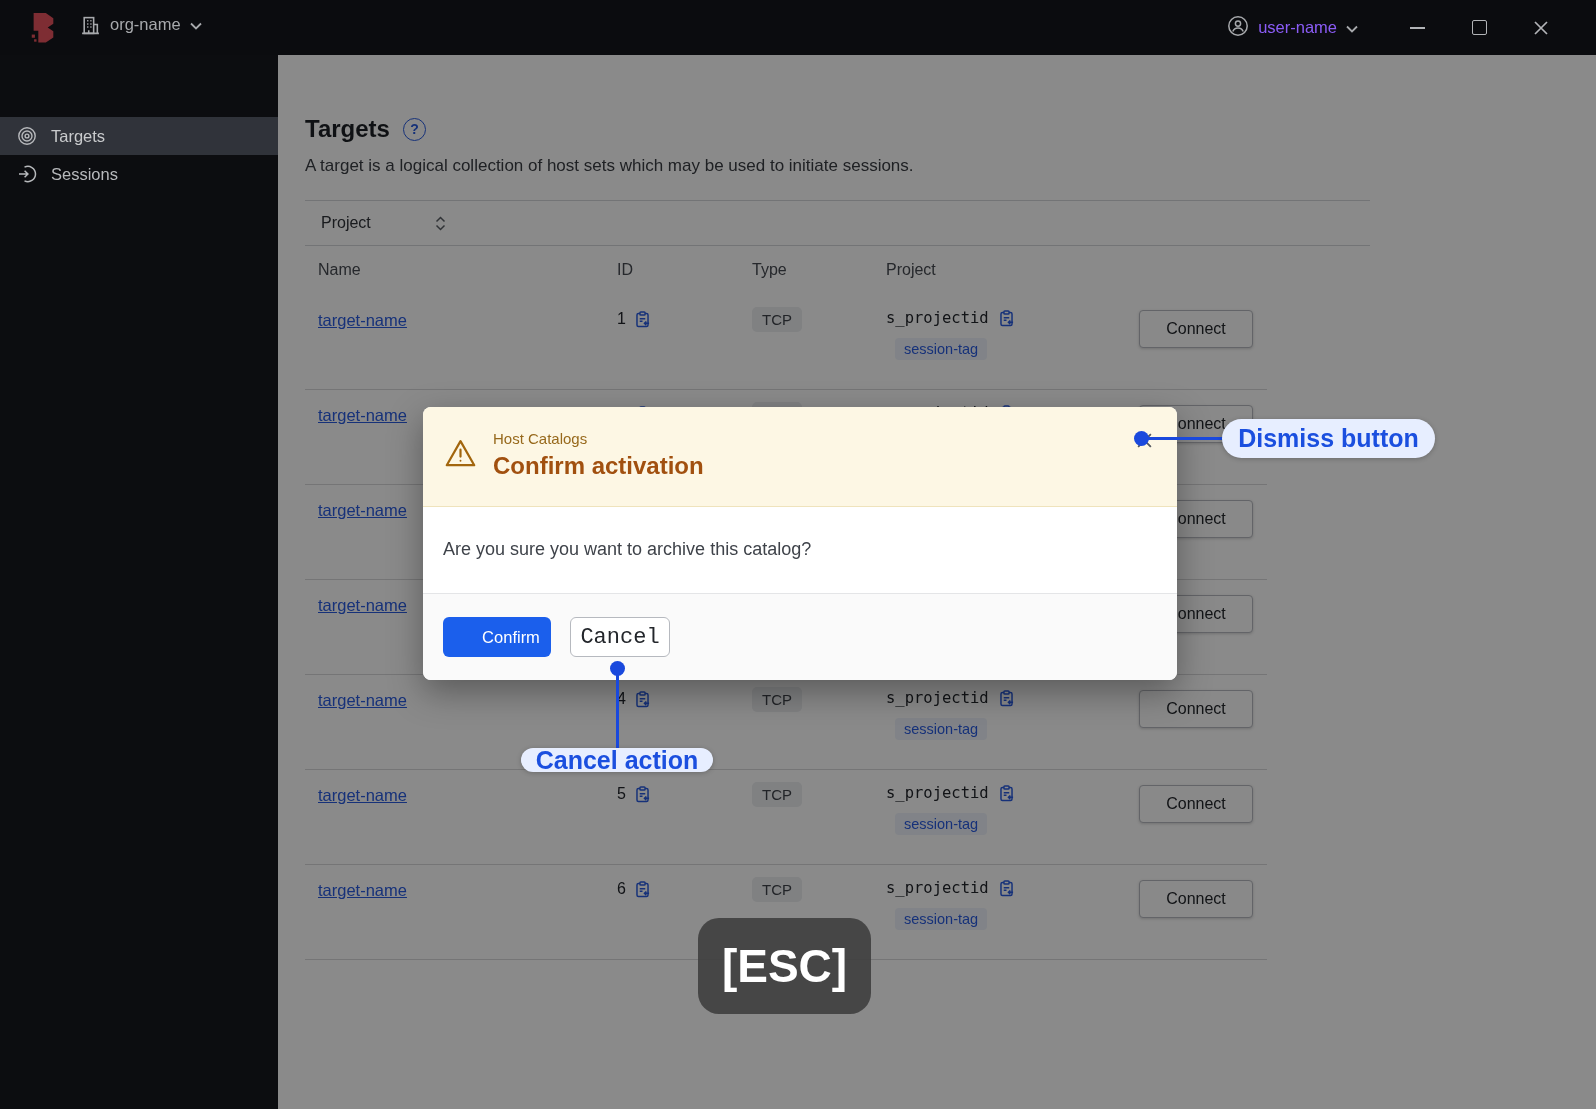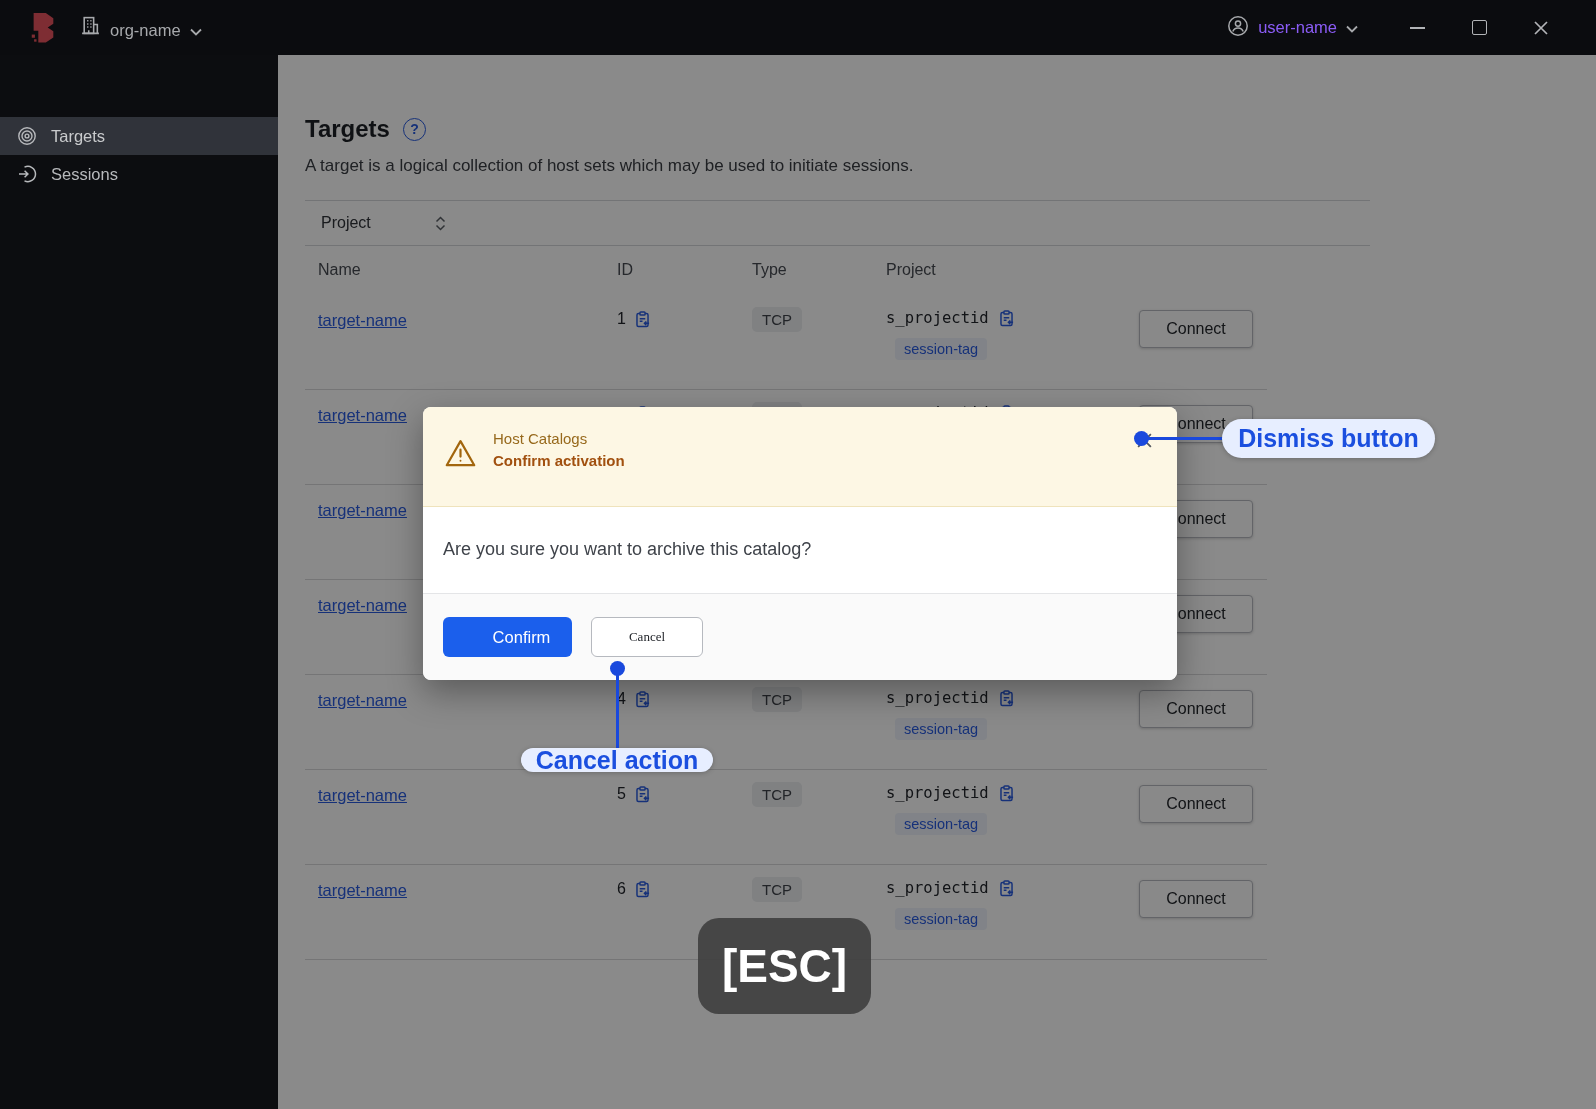--- a/index.html
+++ b/index.html
@@ -4,21 +4,21 @@
 <style>
   * { margin:0; padding:0; box-sizing:border-box; }
   html,body { width:1596px; height:1109px; }
   body { font-family:"Liberation Sans","DejaVu Sans",sans-serif; background:#fff; }
   #app { position:relative; width:1596px; height:1109px; overflow:hidden; background:#fff; }
 
   
   .titlebar { position:absolute; left:0; top:0; width:1596px; height:55px; background:#0b0c0f;
     display:flex; align-items:center; z-index:40; }
   .titlebar .logo { margin-left:28px; display:flex; align-items:center; }
-  .org-switcher { margin-left:22px; display:flex; align-items:flex-end; gap:9px; color:#a7a9ac;
+  .org-switcher { margin-left:22px; display:flex; align-items:flex-start; gap:9px; color:#a7a9ac;
     font-size:16.5px; cursor:pointer; }
   .tb-spacer { flex:1; }
   .user-menu { display:flex; align-items:center; gap:9px; color:#8b5cf6; font-size:16.5px; cursor:pointer; }
   .win-controls { display:flex; align-items:center; color:#b2b4b7; margin-left:28px; margin-right:24px; }
   .win-btn { width:62px; height:55px; display:flex; align-items:center; justify-content:center; cursor:pointer; }
   .min-glyph { display:block; width:15px; height:2px; background:#b2b4b7; }
   .max-glyph { display:block; width:15px; height:15px; border:1.8px solid #b2b4b7; border-radius:2px; }
 
   
   .sidebar { position:absolute; left:0; top:55px; width:278px; height:1054px; background:#0c0d10; z-index:5; }
@@ -63,30 +63,30 @@
   .copy-btn { background:none; border:none; padding:0; cursor:pointer; display:flex; }
 
   
   .overlay { position:absolute; left:278px; top:55px; width:1318px; height:1054px;
     background:rgba(0,0,0,0.46); z-index:10; }
   .modal { position:absolute; left:423px; top:407px; width:754px; height:273px; border-radius:8px;
     overflow:hidden; background:#fff; box-shadow:0 12px 34px rgba(0,0,0,0.35); z-index:20; }
   .m-header { position:relative; height:100px; background:#fdf7e4; border-bottom:1px solid #efe3bc; }
   .m-warn { position:absolute; left:21px; top:31px; }
   .m-context { position:absolute; left:70px; top:23px; font-size:15px; color:#97691c; }
-  .m-title { position:absolute; left:70px; top:45px; font-size:15px; font-weight:bold; color:#a1500f; }
+  .m-title { position:absolute; left:70px; top:45px; font-size:24px; font-weight:bold; color:#a1500f; }
   .m-close { position:absolute; right:22px; top:23px; background:none; border:none; cursor:pointer;
     display:flex; padding:2px; }
   .m-body { height:86px; padding:32px 20px 0; font-size:18px; color:#3f434a; background:#fff; }
   .m-footer { height:87px; background:#fafafa; border-top:1px solid #e4e5e7;
     display:flex; align-items:center; padding:0 20px; gap:19px; }
-  .btn-confirm { width:129px; height:40px; background:#1b5fec; color:#fff; border:none; border-radius:6px;
+  .btn-confirm { width:108px; height:40px; background:#1b5fec; color:#fff; border:none; border-radius:6px;
     font-size:16.5px; cursor:pointer; font-family:"Liberation Sans","DejaVu Sans",sans-serif;padding-left:28px; }
-  .btn-cancel { width:112px; height:40px; background:#fff; color:#23262b; border:1px solid #b6b9bf;
-    border-radius:6px; font-size:13px; cursor:pointer; font-family:Liberation Serif, serif; }
+  .btn-cancel { width:100px; height:40px; background:#fff; color:#23262b; border:1px solid #b6b9bf;
+    border-radius:6px; font-size:22px; cursor:pointer; font-family:Liberation Mono, monospace; }
 
   
   .anno { position:absolute; z-index:30; }
   .anno-pill { background:#e7eeff; color:#1b4fdf; font-weight:bold; font-size:25px;
     display:flex; align-items:center; justify-content:center; border-radius:20px;
     box-shadow:0 1px 5px rgba(0,0,0,0.22); }
   .anno-dot { width:15px; height:15px; border-radius:50%; background:#1a49dd; }
   .anno-line-h { height:3px; background:#1a49dd; }
   .anno-line-v { width:3px; background:#1a49dd; }
   .esc-badge { position:absolute; left:698px; top:918px; width:173px; height:96px; z-index:30;

